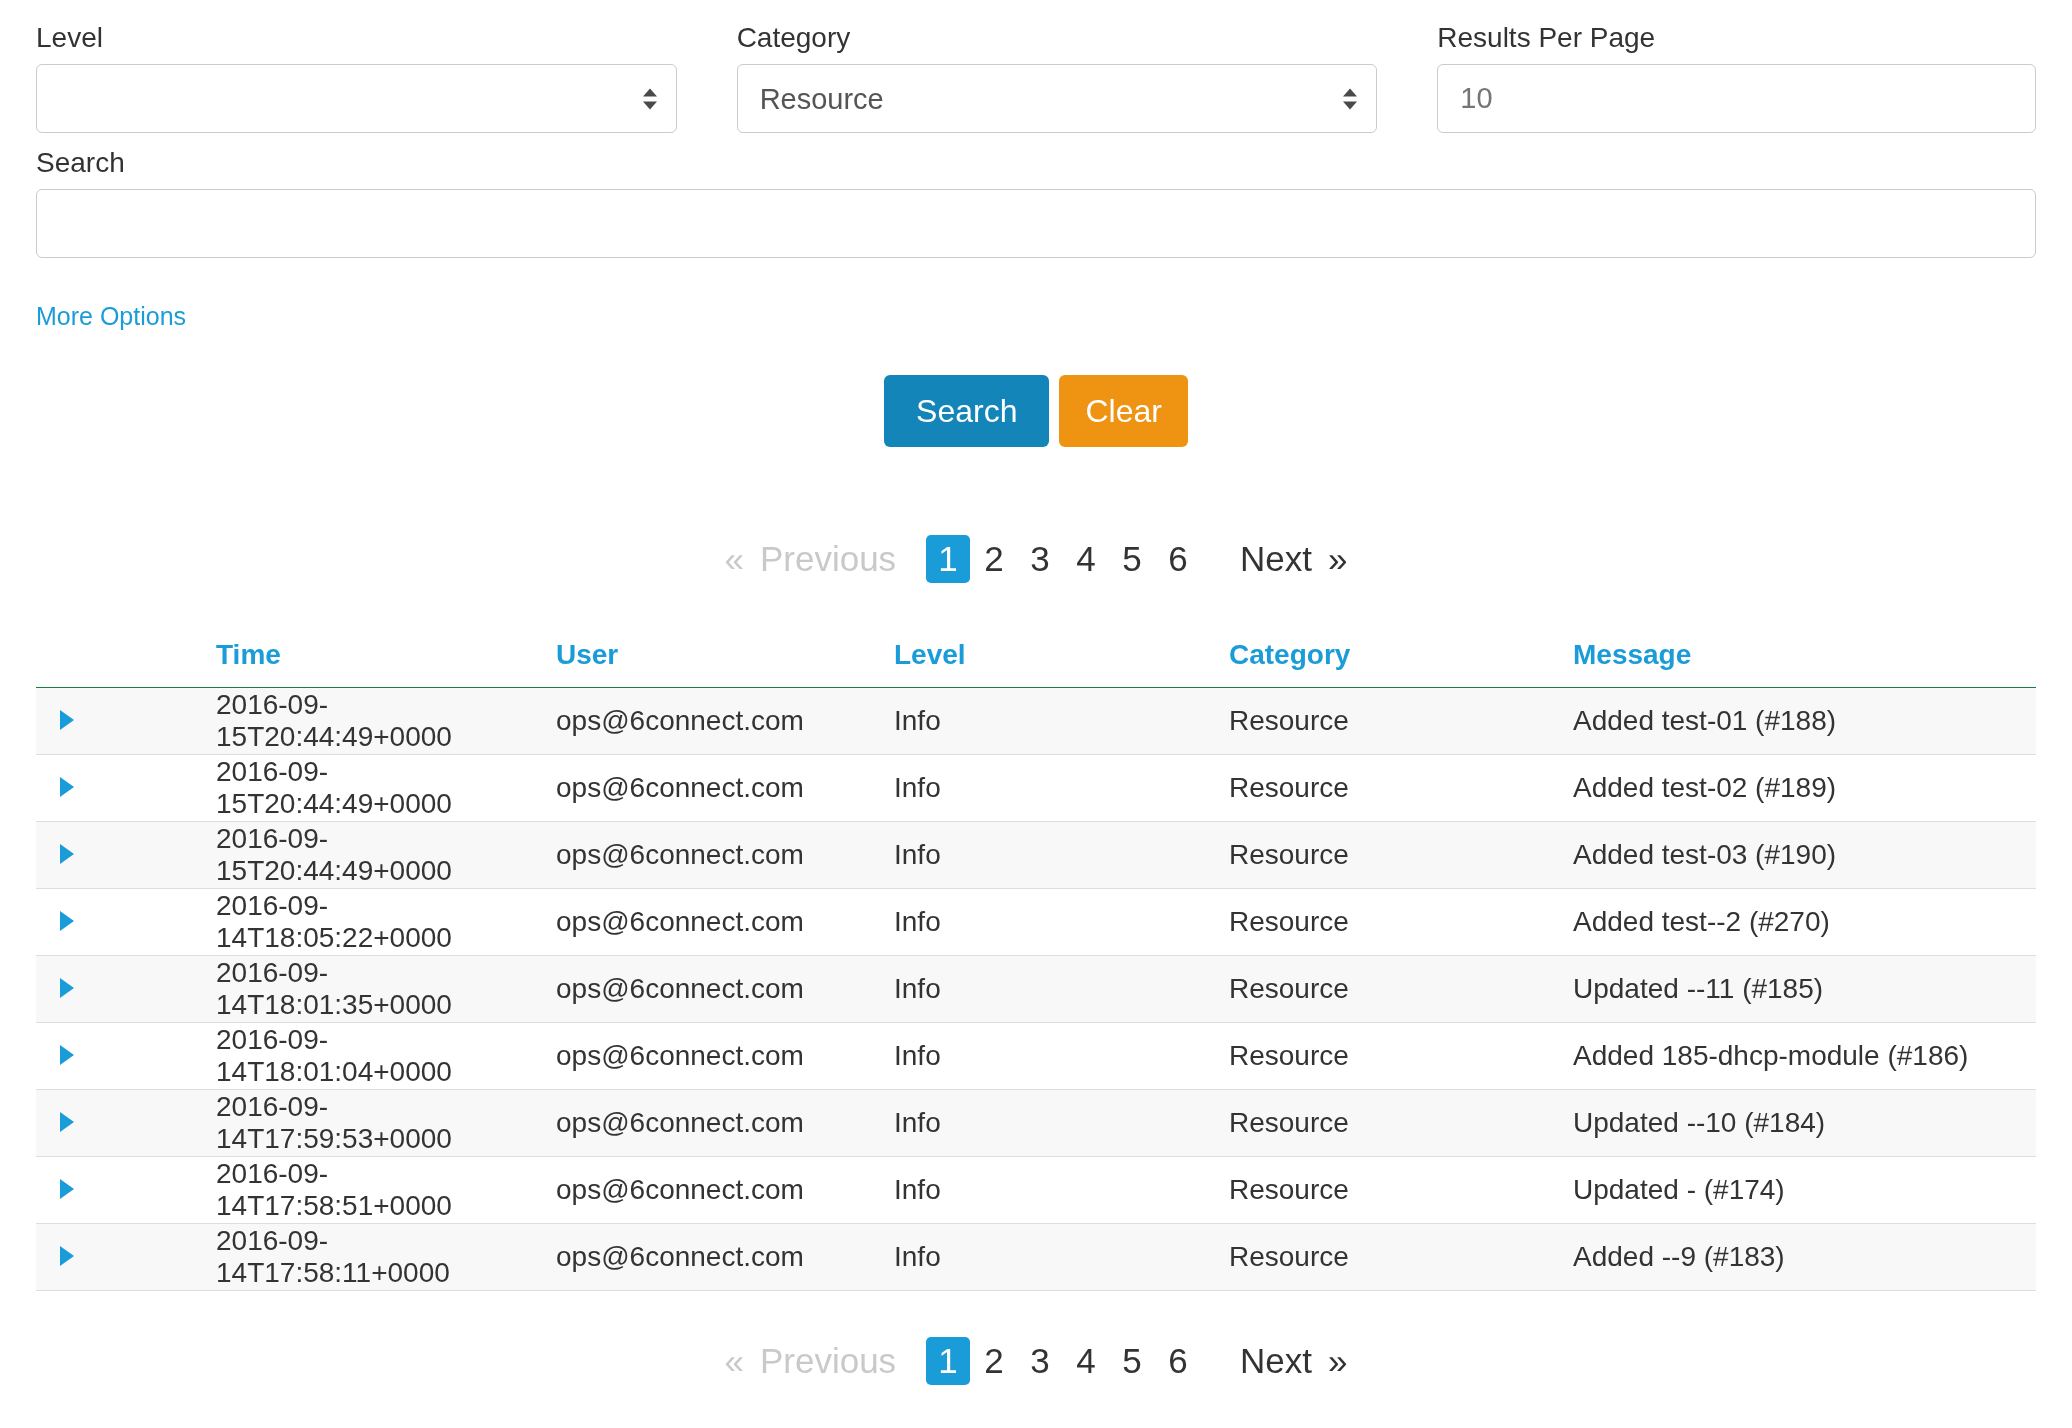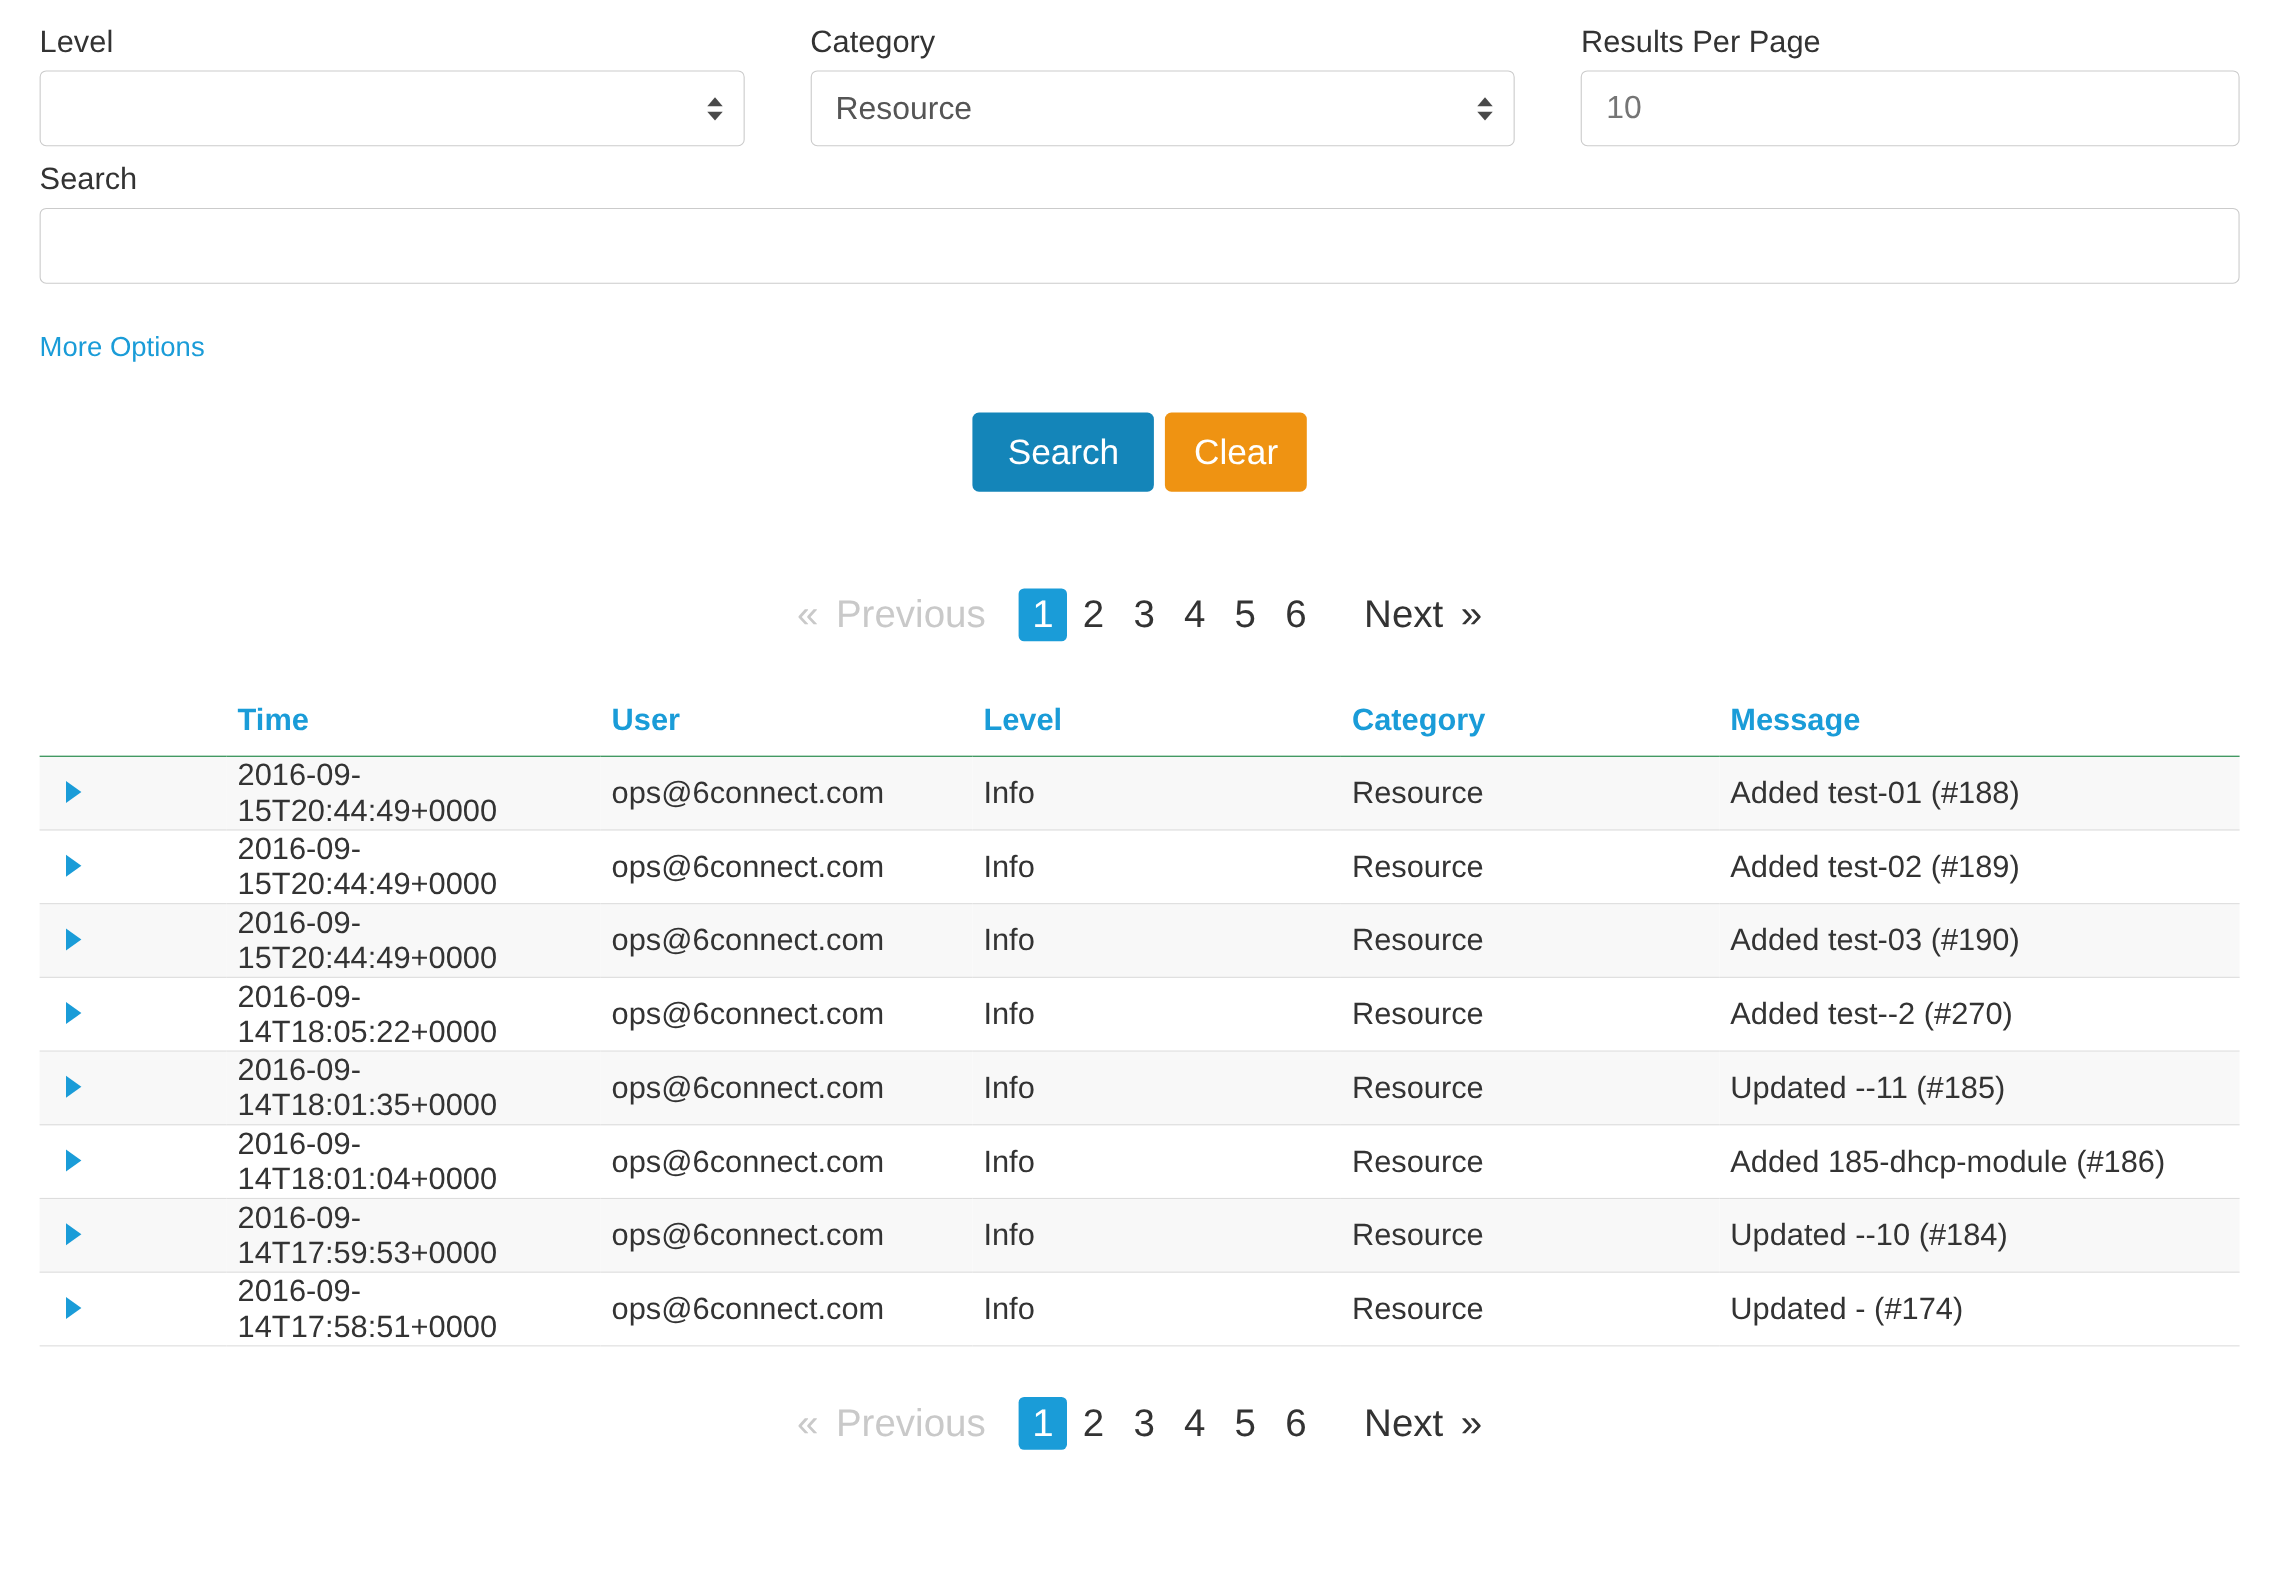--- a/index.html
+++ b/index.html
@@ -311,20 +311,30 @@
         <tr class="log-row">
       <td class="cell-expand">
         <span class="expand-icon"></span>
       </td>
       <td>2016-09-14T17:58:51+0000</td>
       <td>ops@6connect.com</td>
       <td>Info</td>
       <td>Resource</td>
       <td>Updated - (#174)</td>
     </tr>
+        <tr class="log-row">
+      <td class="cell-expand">
+        <span class="expand-icon"></span>
+      </td>
+      <td>2016-09-14T17:58:11+0000</td>
+      <td>ops@6connect.com</td>
+      <td>Info</td>
+      <td>Resource</td>
+      <td>Added --9 (#183)</td>
+    </tr>
       </tbody>
   </table>
 
   
 
   
   <div class="pagination bottom">
     <span class="pag-prev">
       <span>«</span>
       <span>Previous</span>

